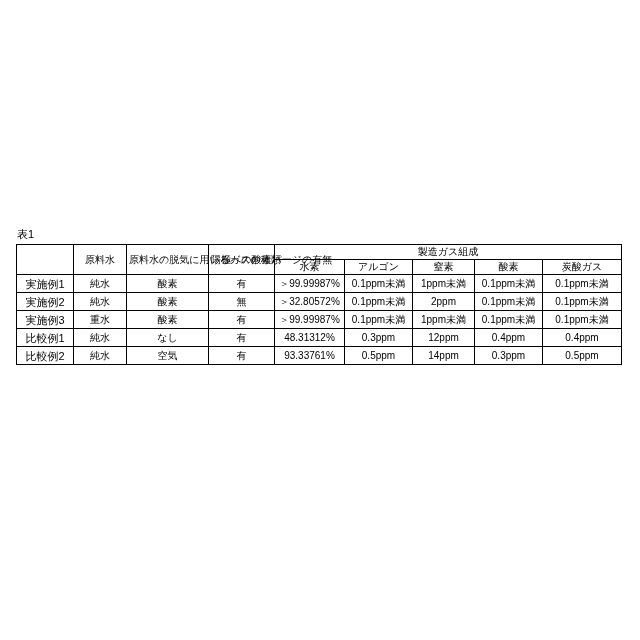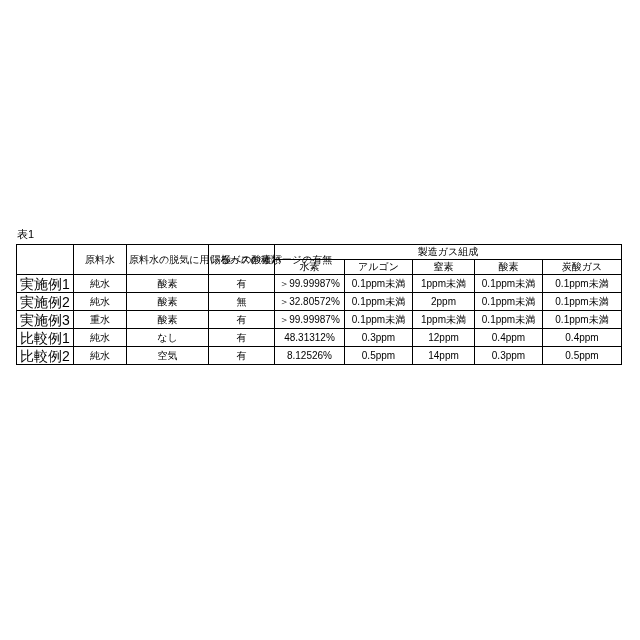--- a/index.html
+++ b/index.html
@@ -50,21 +50,21 @@
   .hdr-multiline {
     line-height: 12.5px;
     white-space: normal;
     font-size: 10px;
     padding: 2px 1px;
   }
   .group-head {
     font-size: 10px;
   }
   .rowlabel {
-    font-size: 14px;
+    font-size: 11px;
     font-weight: bold;
   }
   .c-row {
     height: 18px;
   }
   
   col.c0 { width: 57px; }
   col.c1 { width: 53px; }
   col.c2 { width: 82px; }
   col.c3 { width: 66px; }
@@ -151,21 +151,21 @@
           <td>0.3ppm</td>
           <td>12ppm</td>
           <td>0.4ppm</td>
           <td>0.4ppm</td>
         </tr>
         <tr class="c-row">
           <td class="rowlabel">比較例2</td>
           <td>純水</td>
           <td>空気</td>
           <td>有</td>
-          <td>8.12526%</td>
+          <td>93.33761%</td>
           <td>0.5ppm</td>
           <td>14ppm</td>
           <td>0.3ppm</td>
           <td>0.5ppm</td>
         </tr>
       </tbody>
     </table>
   </div>
 </div>
 

